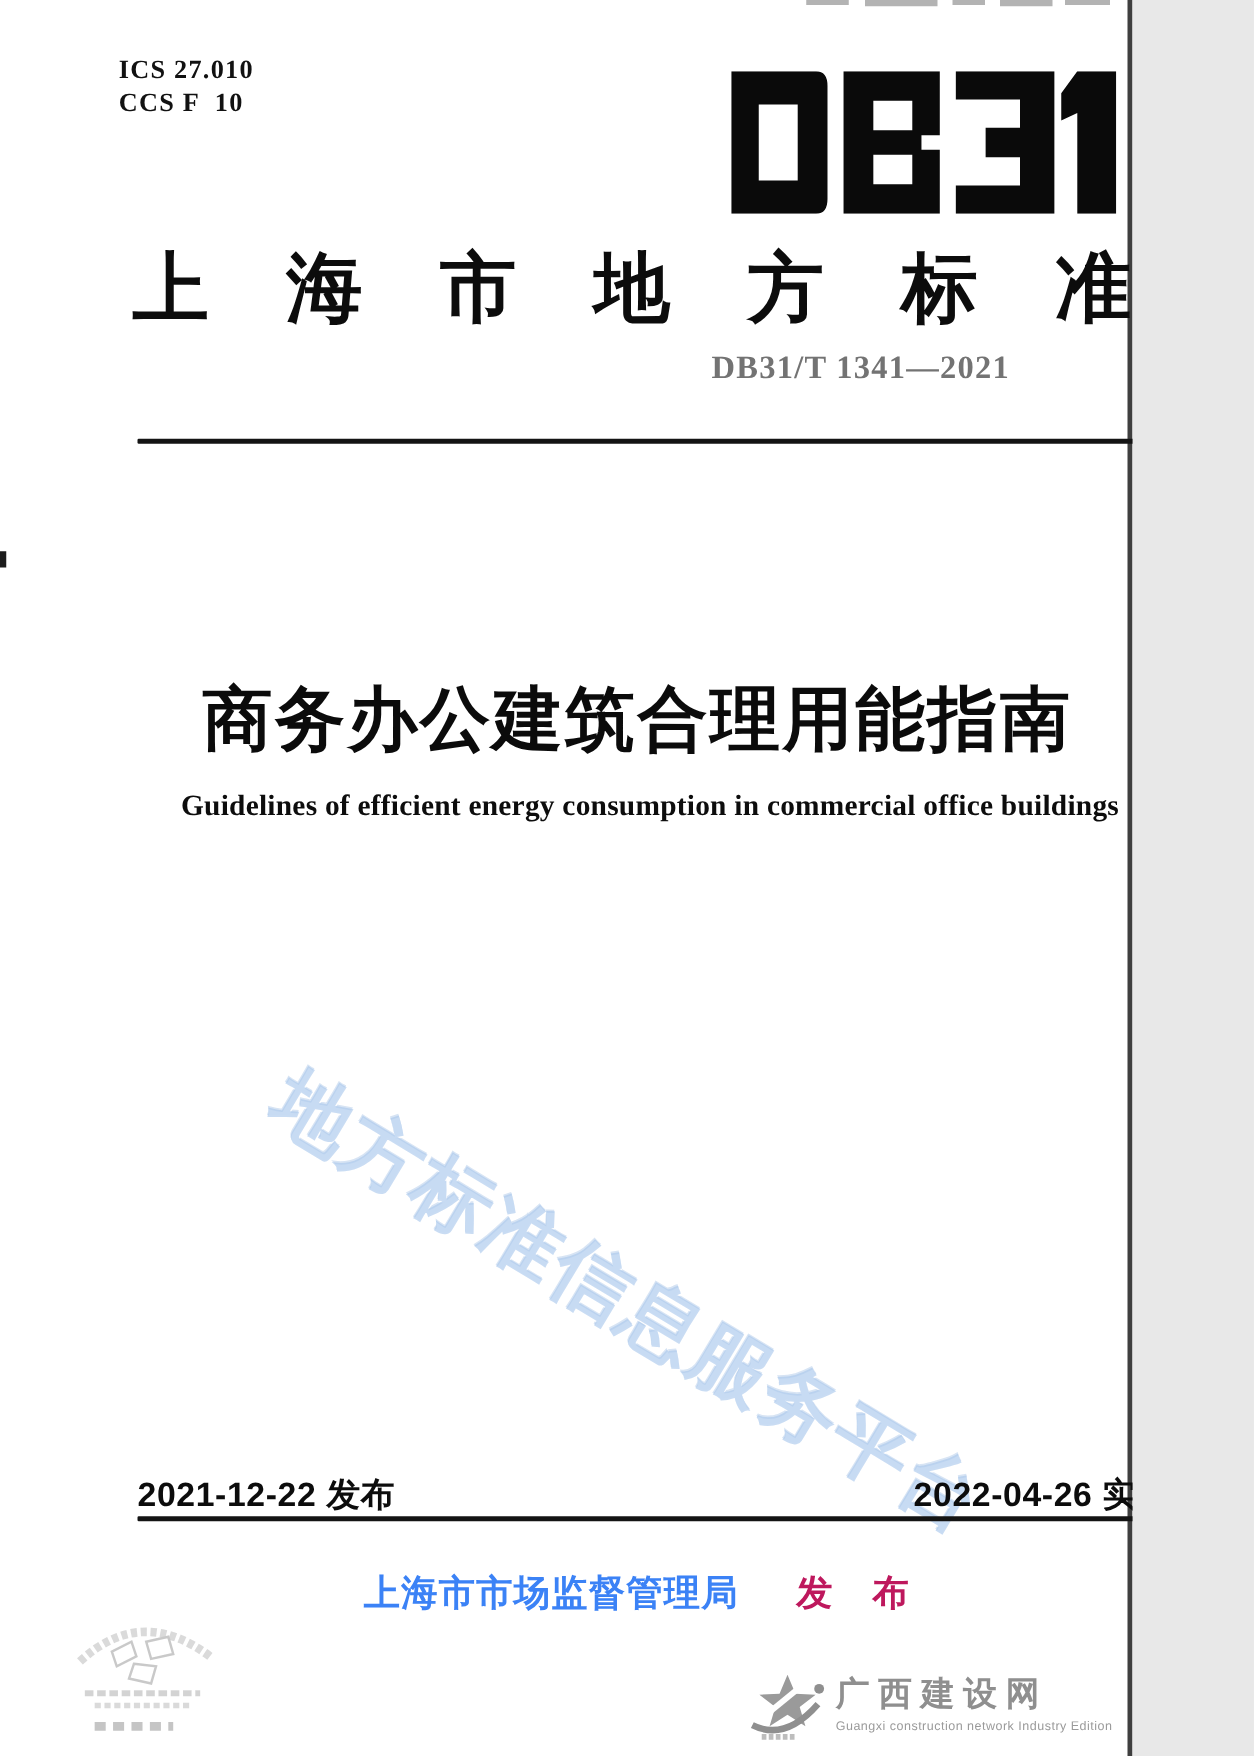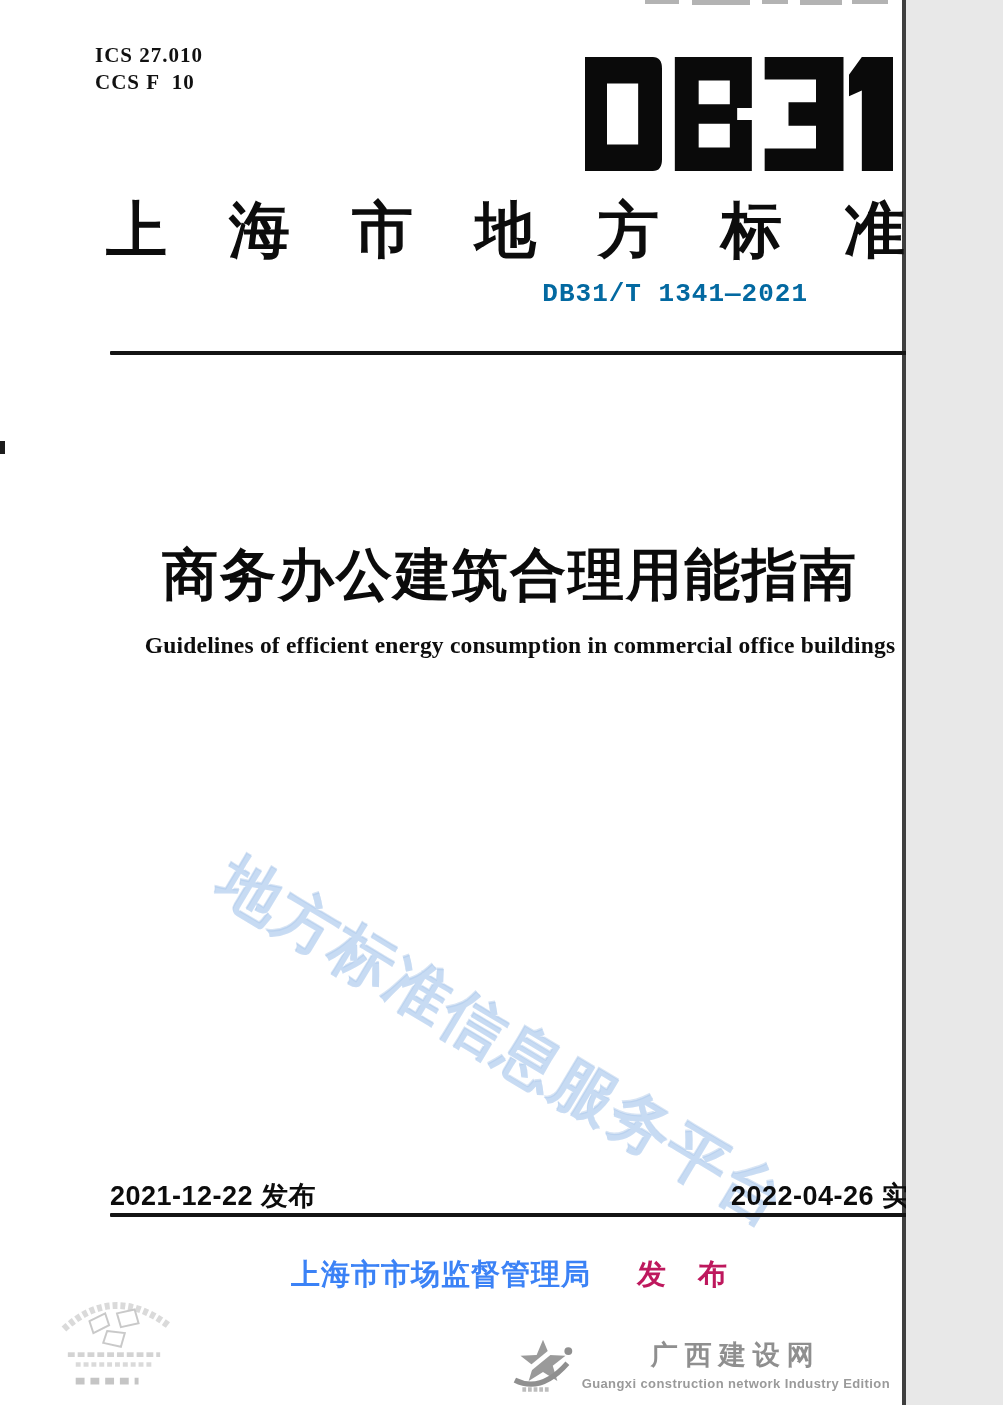--- a/index.html
+++ b/index.html
@@ -24,23 +24,23 @@
     white-space:pre;
   }
   .db-logo{position:absolute;left:585px;top:57px;}
   .standard-type{
     position:absolute;left:106px;top:190px;
     font-size:61px;font-weight:bold;letter-spacing:62px;
     white-space:nowrap;color:#0c0c0c;
   }
   .standard-number{
     position:absolute;right:98px;top:279px;
-    font-family:Liberation Mono, monospace;
+    font-family:Liberation Serif, serif;
     font-weight:bold;font-size:26px;letter-spacing:1px;
-    color:#0369a1;
+    color:#737373;
   }
   .rule{position:absolute;left:110px;width:827px;height:4px;background:#141414;border-radius:1px;}
   .rule-top{top:351px;}
   .rule-bottom{top:1213px;}
 
   
   .doc-title{
     position:absolute;left:0;top:538px;width:1020px;
     text-align:center;font-size:56px;font-weight:bold;letter-spacing:2px;
     color:#0b0b0b;
@@ -71,23 +71,23 @@
     display:flex;justify-content:center;align-items:center;gap:46px;
   }
   .publisher-name{font-size:29px;font-weight:bold;letter-spacing:1px;color:#3b82f6;}
   .publish-label{font-size:29px;font-weight:bold;letter-spacing:12px;color:#be185d;}
 
   
   .stamp{position:absolute;left:56px;top:1280px;opacity:0.8;}
 
   
   .site-logo{position:absolute;right:16px;bottom:8px;display:flex;align-items:flex-start;gap:8px;}
-  .site-logo-texts{display:flex;flex-direction:column;margin-top:0;align-items:center;}
+  .site-logo-texts{display:flex;flex-direction:column;margin-top:0;}
   .site-name{font-size:27px;font-weight:bold;letter-spacing:7px;color:#8f8f8f;white-space:nowrap;}
-  .site-tagline{font-size:13px;color:#9a9a9a;letter-spacing:0.4px;margin-top:3px;white-space:nowrap;font-weight:bold;}
+  .site-tagline{font-size:10px;color:#9a9a9a;letter-spacing:0.4px;margin-top:3px;white-space:nowrap;}
 </style>
 </head>
 <body>
 
 <div class="page">
 
   <div class="edge-line"></div>
   <div class="speck"></div>
   <div class="artifact" style="left:645px;top:0;width:34px;height:4px;"></div>
   <div class="artifact" style="left:692px;top:0;width:58px;height:5px;"></div>

